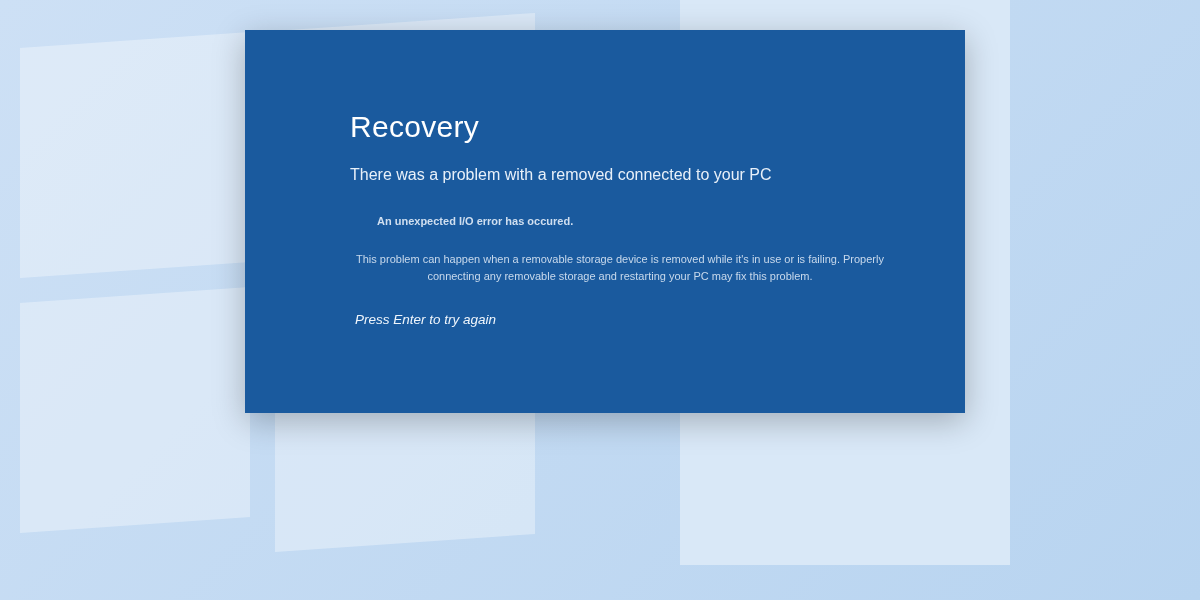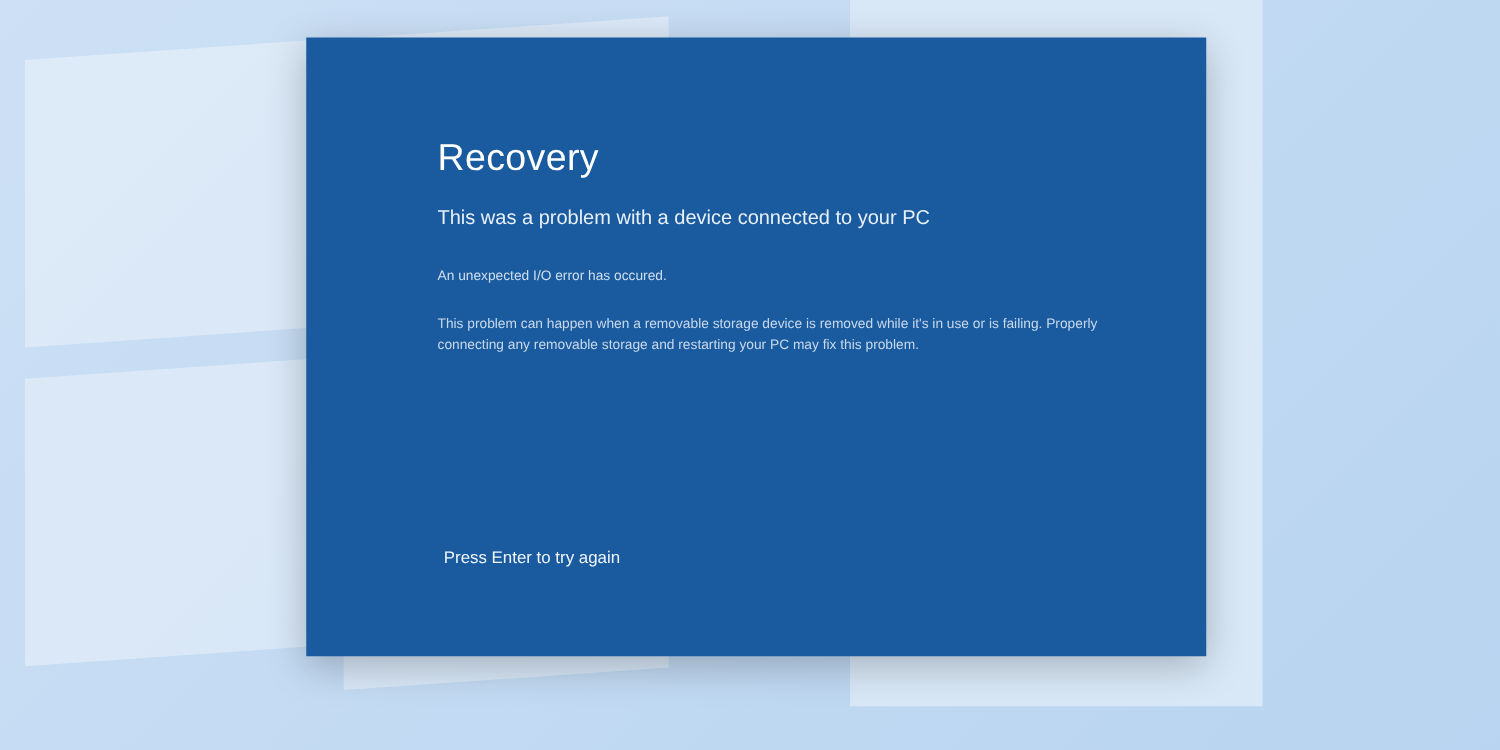--- a/index.html
+++ b/index.html
@@ -40,21 +40,21 @@
       width: 330px;
       height: 565px;
       background: #d9e8f7;
     }
     
     .recovery-panel {
       position: absolute;
       left: 245px;
       top: 30px;
       width: 720px;
-      height: 495px;
+      height: 383px;
       background: #1a5a9e;
       box-shadow: 0 8px 30px rgba(0,0,0,0.25);
       color: #ffffff;
       padding: 80px 55px 30px 105px;
     }
     
     .title {
       font-size: 30px;
       font-weight: 300;
       margin-bottom: 22px;
@@ -63,39 +63,42 @@
     
     .subtitle {
       font-size: 16px;
       font-weight: 300;
       margin-bottom: 30px;
       color: #e8f0f9;
     }
     
     .detail-line {
       font-size: 11px;
-      font-weight: 400;
+      font-weight: 700;
       color: #d0dff0;
       margin-bottom: 22px;
       line-height: 1.4;
+      margin-left: 27px;
     }
     
     .explanation {
       font-size: 11px;
       font-weight: 300;
       color: #c8d9ec;
       line-height: 1.5;
       max-width: 540px;
       margin-bottom: 150px;
+      text-align: center;
     }
     
     .instructions {
       position: absolute;
-      bottom: 68px;
+      bottom: 82px;
       left: 110px;
+      font-style: italic;
     }
     
     .instruction-line {
       font-size: 13.5px;
       font-weight: 300;
       color: #f0f6fc;
       line-height: 1.55;
     }
   </style>
 </head>
@@ -105,20 +108,20 @@
   <div class="bg-logo-tile" style="left:0; top:0; width:230px; height:230px; transform: skewY(-4deg);"></div>
   <div class="bg-logo-tile" style="left:255px; top:-18px; width:260px; height:248px; transform: skewY(-4deg);"></div>
   <div class="bg-logo-tile" style="left:0; top:255px; width:230px; height:230px; transform: skewY(-4deg);"></div>
   <div class="bg-logo-tile" style="left:255px; top:255px; width:260px; height:248px; transform: skewY(-4deg);"></div>
 </div>
 
 <div class="bg-rect"></div>
 
 <div class="recovery-panel">
   <h1 class="title">Recovery</h1>
-  <div class="subtitle">This was a problem with a device connected to your PC</div>
+  <div class="subtitle">There was a problem with a removed connected to your PC</div>
   <div class="detail-line">An unexpected I/O error has occured.</div>
   <div class="explanation">This problem can happen when a removable storage device is removed while it's in use or is failing. Properly connecting any removable storage and restarting your PC may fix this problem.</div>
 
   <div class="instructions">
     <div class="instruction-line">Press Enter to try again</div>
   </div>
 </div>
 
 </body></html>

